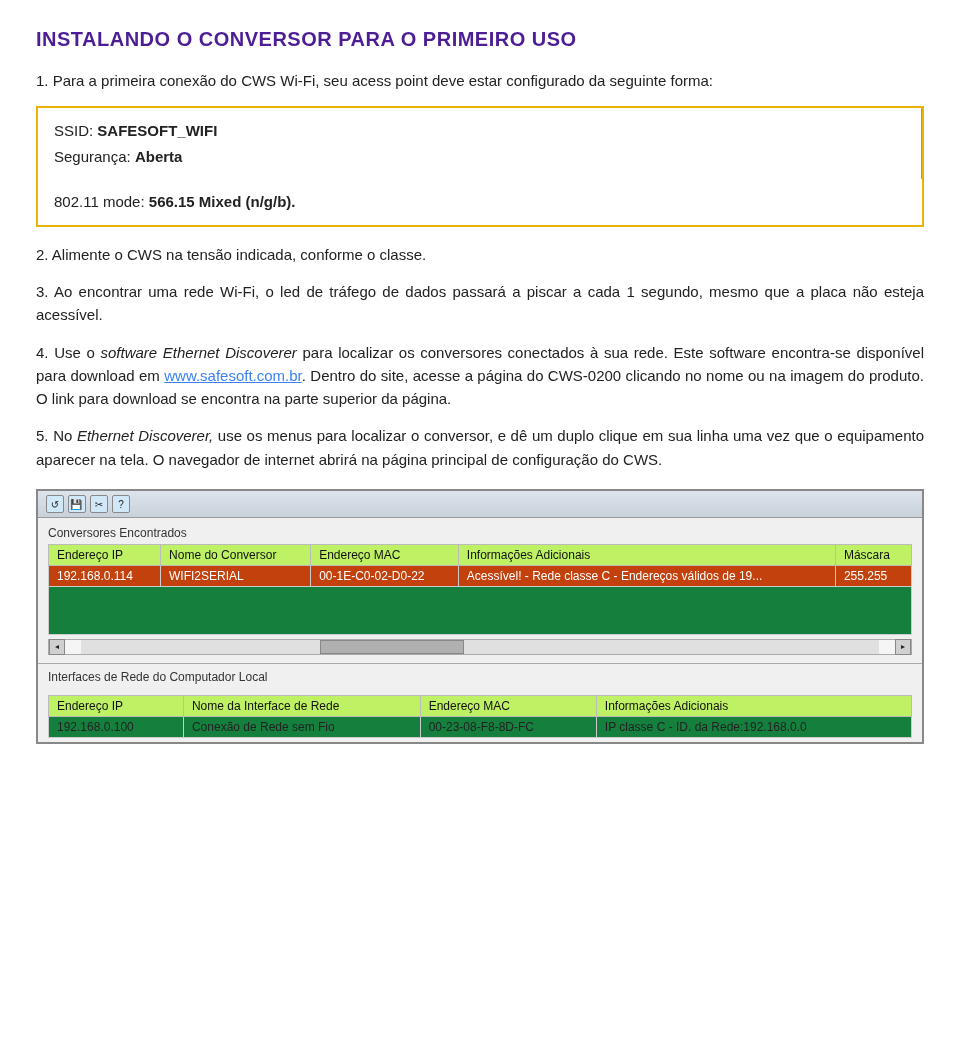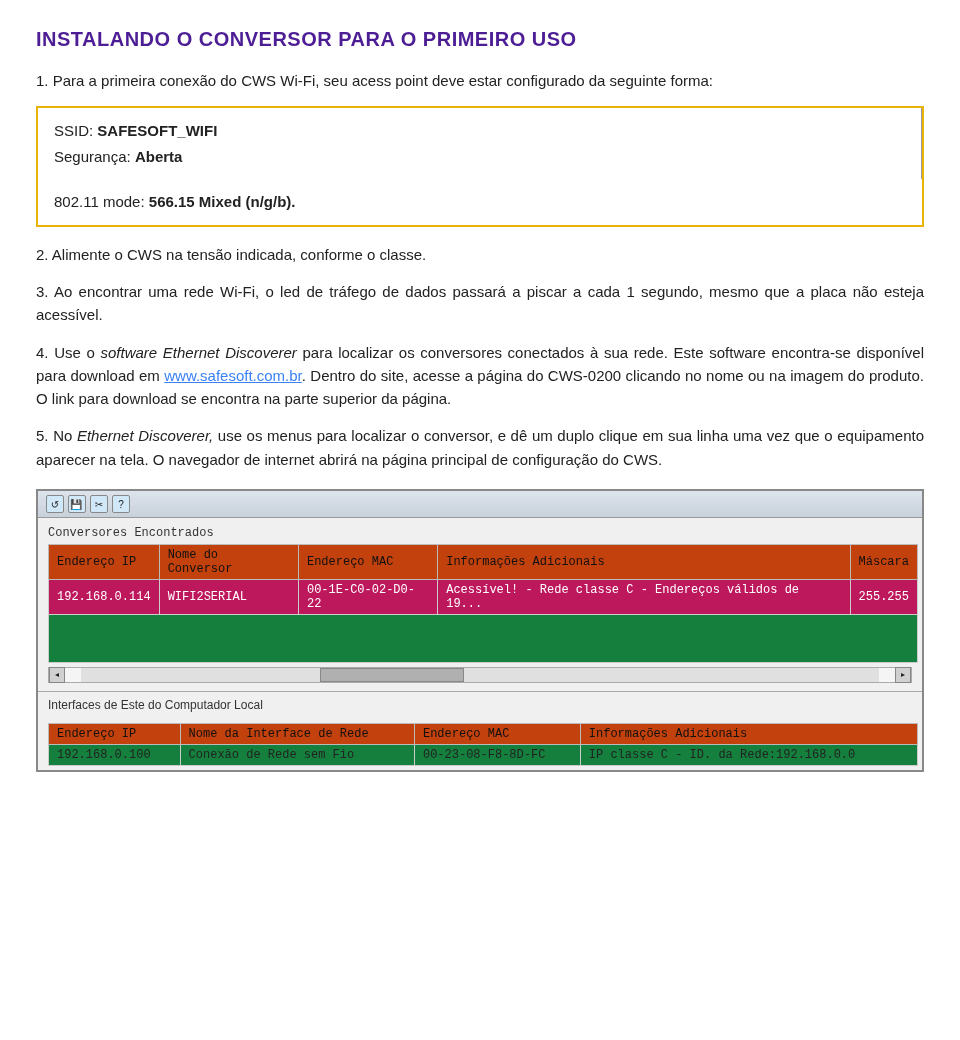--- a/index.html
+++ b/index.html
@@ -69,58 +69,57 @@
       border-bottom: 1px solid #999;
     }
 
     .app-titlebar-icons {
       display: flex;
       gap: 4px;
       align-items: center;
     }
 
     .table-section {
-      padding: 8px 4px 4px 10px;
-      font-family: Liberation Mono, monospace;
+      padding: 8px 10px 4px 10px;
     }
 
     .section-label {
       font-size: 12px;
       color: #333;
       margin-bottom: 4px;
       font-weight: normal;
     }
 
     .data-table {
       width: 100%;
       border-collapse: collapse;
       font-size: 12px;
       background: #fff;
       border: 1px solid #aaa;
     }
 
     .data-table th {
-      background: #c2410c;
+      background: #bef264;
       border: 1px solid #bbb;
       padding: 3px 8px;
       font-weight: normal;
       text-align: left;
       font-size: 12px;
       color: #111;
     }
 
     .data-table td {
       border: 1px solid #ccc;
       padding: 3px 8px;
       background: #15803d;
       font-size: 12px;
     }
 
     .data-table tr.selected td {
-      background: #be185d;
+      background: #c2410c;
       color: #fff;
     }
 
     .scrollbar-area {
       border: 1px solid #aaa;
       background: #f5f5f5;
       height: 16px;
       margin: 0 10px 8px 10px;
       display: flex;
       align-items: center;
@@ -251,21 +250,21 @@
   <div class="scrollbar-area">
     <div class="scroll-arrow">◂</div>
     <div class="scrollbar-track">
       <div class="scrollbar-thumb"></div>
     </div>
     <div class="scroll-arrow">▸</div>
   </div>
 
   <hr class="section-divider">
 
-  <div class="lower-label">Interfaces de Este do Computador Local</div>
+  <div class="lower-label">Interfaces de Rede do Computador Local</div>
   <div class="table-section">
     <table class="data-table">
       <thead>
         <tr>
           <th>Endereço IP</th>
           <th>Nome da Interface de Rede</th>
           <th>Endereço MAC</th>
           <th>Informações Adicionais</th>
         </tr>
       </thead>

